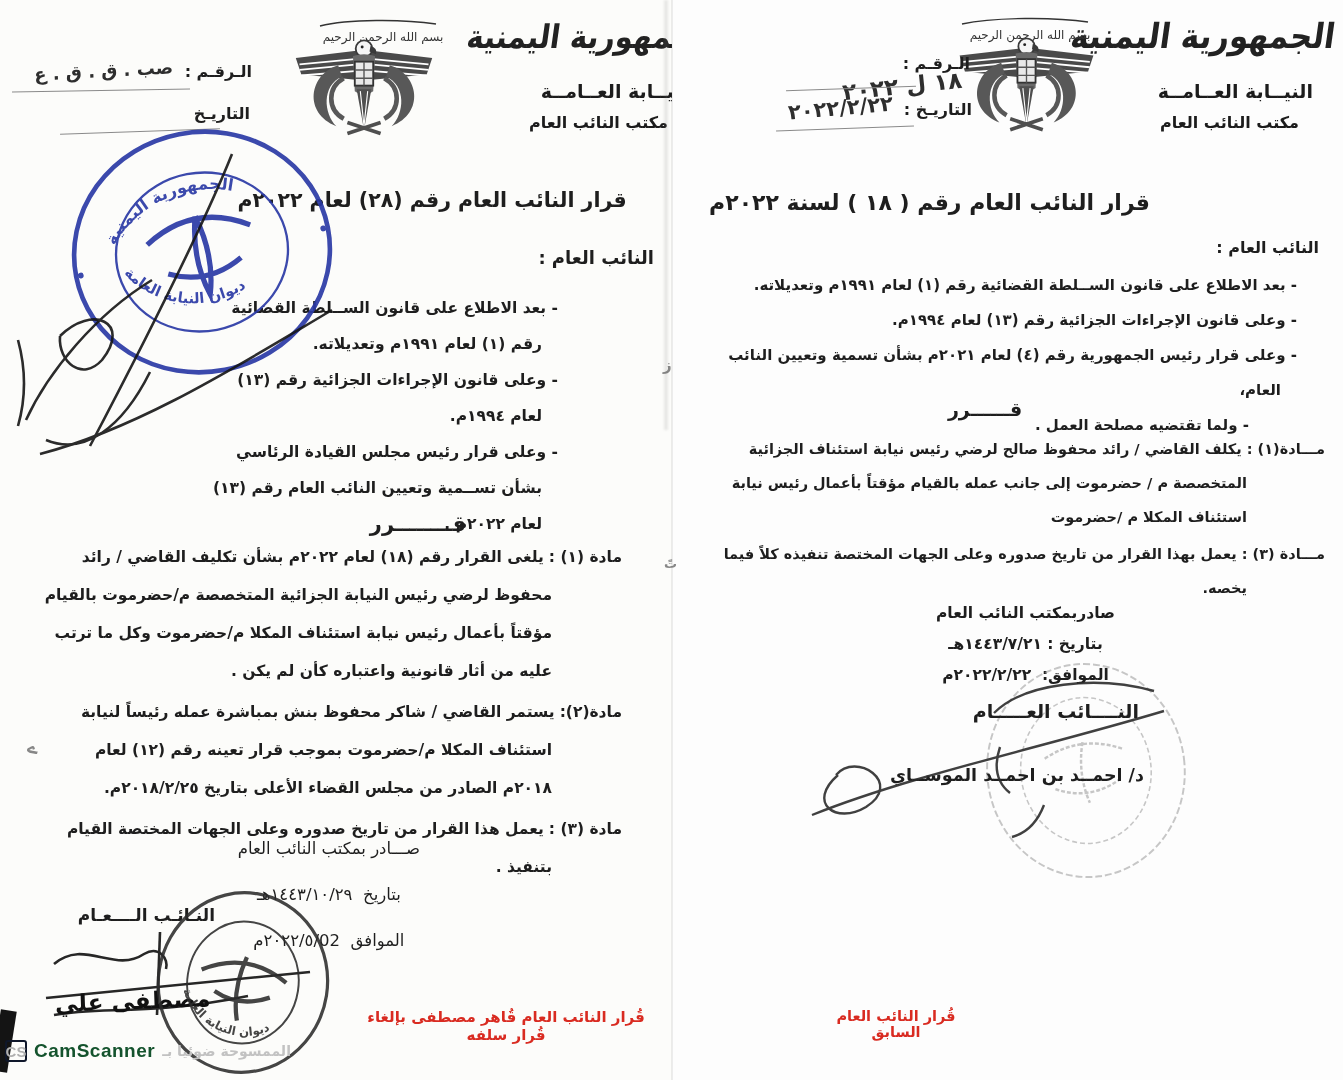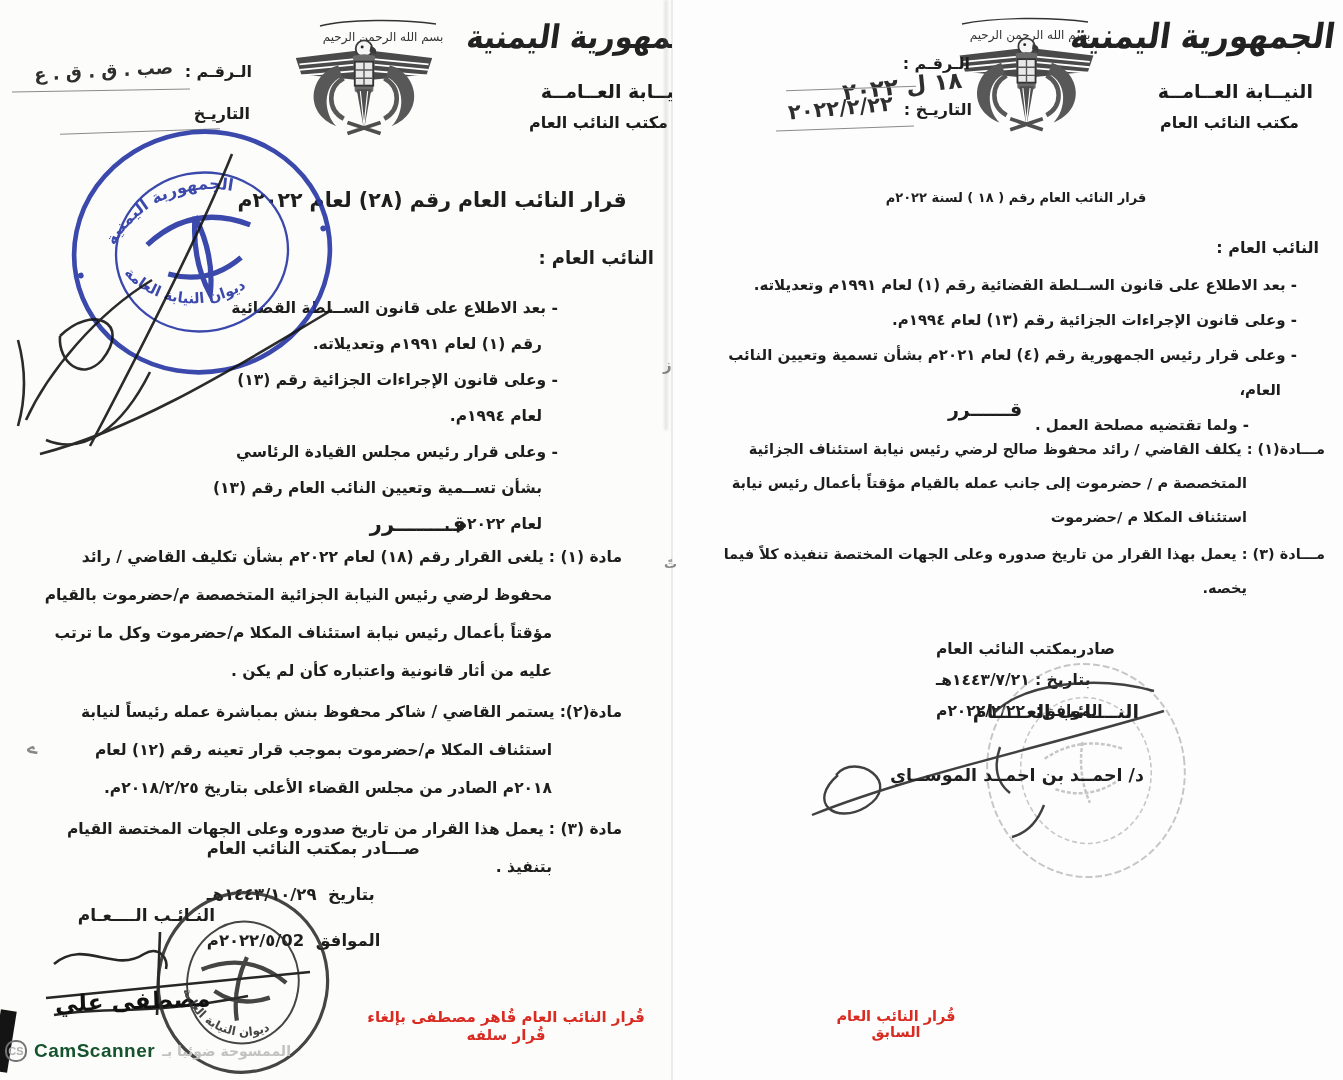--- a/index.html
+++ b/index.html
@@ -37,22 +37,22 @@
   .sig-title{font-weight:800;white-space:nowrap;}
   .sig-name{font-weight:800;white-space:nowrap;}
   .artifact{position:absolute;color:#4a4a4a;opacity:.65;font-weight:bold;}
   
   .stamp-blue{color:#2b3aa6;opacity:.92;transform:rotate(-11deg);}
   .stamp-black{color:#2c2c2c;opacity:.88;transform:rotate(9deg);}
   .stamp-faint{color:#9a9a9a;opacity:.55;transform:rotate(-7deg);}
   .stamp-blue text,.stamp-black text,.stamp-faint text{font-weight:bold;fill:currentColor;font-family:"DejaVu Sans",sans-serif;}
   
   .footer{position:absolute;left:5px;top:1040px;display:flex;align-items:center;gap:7px;}
-  .cs-badge{width:18px;height:18px;border:2px solid #737373;border-radius:10px;color:#b0b0b0;
-    font-size:11px;font-weight:bold;display:flex;align-items:center;justify-content:center;font-family:"Liberation Sans",sans-serif;}
+  .cs-badge{width:18px;height:18px;border:2px solid #0f172a;border-radius:3px;color:#b0b0b0;
+    font-size:15px;font-weight:bold;display:flex;align-items:center;justify-content:center;font-family:"Liberation Sans",sans-serif;}
   .cs-brand{color:#14532d;font-size:19px;font-weight:600;font-family:Liberation Sans, sans-serif;letter-spacing:.5px;}
   .cs-ar{color:#c2c2c2;font-size:14px;font-weight:bold;}
   .corner-mark{position:absolute;left:-4px;top:1010px;width:16px;height:62px;background:#141414;transform:rotate(9deg);}
 </style>
 </head>
 <body>
 
 <svg width="0" height="0" style="position:absolute" aria-hidden="true">
   <defs>
     <g id="yemen-eagle">
@@ -115,21 +115,21 @@
 
     <div class="abs rtl b" style="top:512px;left:318px;width:200px;text-align:center;font-size:21px">قــــــــرر</div>
 
     <div class="abs rtl articles" style="top:538px;right:50px;width:578px;font-size:15.5px;font-weight:bold;line-height:38px">
       <p><span class="art-label">مادة (١) :</span><span>يلغى القرار رقم (١٨) لعام ٢٠٢٢م بشأن تكليف القاضي / رائد محفوظ لرضي رئيس النيابة الجزائية المتخصصة م/حضرموت بالقيام مؤقتاً بأعمال رئيس نيابة استئناف المكلا م/حضرموت وكل ما ترتب عليه من أثار قانونية واعتباره كأن لم يكن .</span></p>
       <p><span class="art-label">مادة(٢):</span><span>يستمر القاضي / شاكر محفوظ بنش بمباشرة عمله رئيساً لنيابة استئناف المكلا م/حضرموت بموجب قرار تعينه رقم (١٢) لعام ٢٠١٨م الصادر من مجلس القضاء الأعلى بتاريخ ٢٠١٨/٢/٢٥م.</span></p>
       <p><span class="art-label">مادة (٣) :</span><span>يعمل هذا القرار من تاريخ صدوره وعلى الجهات المختصة القيام بتنفيذ .</span></p>
     </div>
     <span class="artifact" style="left:28px;top:736px;font-size:18px;transform:rotate(12deg)">ے</span>
 
-    <div class="abs rtl issued" style="top:826px;right:252px;font-size:16.5px;font-weight:bold;line-height:46px;text-align:left">
+    <div class="abs rtl issued" style="top:826px;right:252px;font-size:16.5px;font-weight:normal;line-height:46px;text-align:center">
       <div>صـــادر بمكتب النائب العام</div>
       <div><span>بتاريخ</span>&nbsp;&nbsp;<span>١٤٤٣/١٠/٢٩هـ</span></div>
       <div><span>الموافق</span>&nbsp;&nbsp;<span>٢٠٢٢/٥/02م</span></div>
     </div>
 
     <div class="abs rtl sig-title" style="top:905px;left:55px;width:160px;font-size:17px">النـائـب الــــعـام</div>
     <div class="abs rtl sig-name hand" style="top:988px;left:55px;font-size:23px;transform:rotate(-2deg);color:#111">مصطفى علي</div>
 
     <svg class="abs" style="left:38px;top:918px" width="320" height="115" viewBox="0 0 320 115">
       <g stroke="#101010" stroke-width="2.6" fill="none" opacity=".9">
@@ -200,38 +200,38 @@
       <span class="hand" style="font-size:23px;transform:rotate(-6deg);margin-right:8px">١٨ ل ٢٠٢٢</span>
     </div>
     <div class="fline" style="top:88px;left:786px;width:130px;transform:rotate(-2deg);left:114px"></div>
 
     <div class="abs rtl" style="top:96px;left:100px;width:200px;font-size:16px">
       <span class="b">التاريـخ :</span>
       <span class="hand" style="font-size:21px;transform:rotate(-5deg);margin-right:6px">٢٠٢٢/٢/٢٢</span>
     </div>
     <div class="fline" style="top:128px;left:104px;width:138px;transform:rotate(-2deg)"></div>
 
-    <div class="abs title rtl" style="top:190px;left:194px;width:300px;font-size:13px">قرار النائب العام رقم ( ١٨ ) لسنة ٢٠٢٢م</div>
+    <div class="abs title rtl" style="top:190px;left:178px;width:300px;font-size:22px">قرار النائب العام رقم ( ١٨ ) لسنة ٢٠٢٢م</div>
     <div class="abs rtl b" style="top:238px;right:24px;font-size:16px">النائب العام :</div>
 
     <div class="abs rtl bullets" style="top:268px;right:46px;width:592px;font-size:15px;font-weight:bold;line-height:35px">
       <p><span class="dash">-</span> <span>بعد الاطلاع على قانون الســلطة القضائية رقم (١) لعام ١٩٩١م وتعديلاته.</span></p>
       <p><span class="dash">-</span> <span>وعلى قانون الإجراءات الجزائية رقم (١٣) لعام ١٩٩٤م.</span></p>
       <p><span class="dash">-</span> <span>وعلى قرار رئيس الجمهورية رقم (٤) لعام ٢٠٢١م بشأن تسمية وتعيين النائب العام،</span></p>
       <p class="indent-more"><span class="dash">-</span> <span>ولما تقتضيه مصلحة العمل .</span></p>
     </div>
 
     <div class="abs rtl b" style="top:398px;left:228px;width:170px;text-align:center;font-size:19px">قــــــرر</div>
 
     <div class="abs rtl articles rp" style="top:432px;right:18px;width:636px;font-size:14.5px;font-weight:bold;line-height:34px">
       <p><span class="art-label">مـــادة(١) :</span><span>يكلف القاضي / رائد محفوظ صالح لرضي رئيس نيابة استئناف الجزائية المتخصصة م / حضرموت إلى جانب عمله بالقيام مؤقتاً بأعمال رئيس نيابة استئناف المكلا م /حضرموت</span></p>
       <p><span class="art-label">مـــادة (٣) :</span><span>يعمل بهذا القرار من تاريخ صدوره وعلى الجهات المختصة تنفيذه كلاً فيما يخصه.</span></p>
     </div>
 
-    <div class="abs rtl issued" style="top:634px;right:228px;font-size:15.5px;font-weight:bold;line-height:31px;text-align:left">
+    <div class="abs rtl issued" style="top:598px;right:228px;font-size:15.5px;font-weight:bold;line-height:31px;text-align:center">
       <div>صادربمكتب النائب العام</div>
       <div><span>بتاريخ :</span>&nbsp;<span>١٤٤٣/٧/٢١هـ</span></div>
       <div><span>الموافق:</span>&nbsp;&nbsp;<span>٢٠٢٢/٢/٢٢م</span></div>
     </div>
 
     <svg class="abs stamp-faint" style="left:300px;top:655px" width="228" height="232" viewBox="0 0 230 235">
       <ellipse cx="115" cy="117" rx="100" ry="108" fill="none" stroke="currentColor" stroke-width="2" stroke-dasharray="7 3"></ellipse>
       <ellipse cx="115" cy="117" rx="66" ry="74" fill="none" stroke="currentColor" stroke-width="1.6" stroke-dasharray="5 3"></ellipse>
       <path d="M75,100 Q115,80 155,100 M115,88 Q106,120 115,150 M82,132 Q115,148 148,130" stroke="currentColor" stroke-width="2.5" fill="none" stroke-dasharray="4 2"></path>
     </svg>

